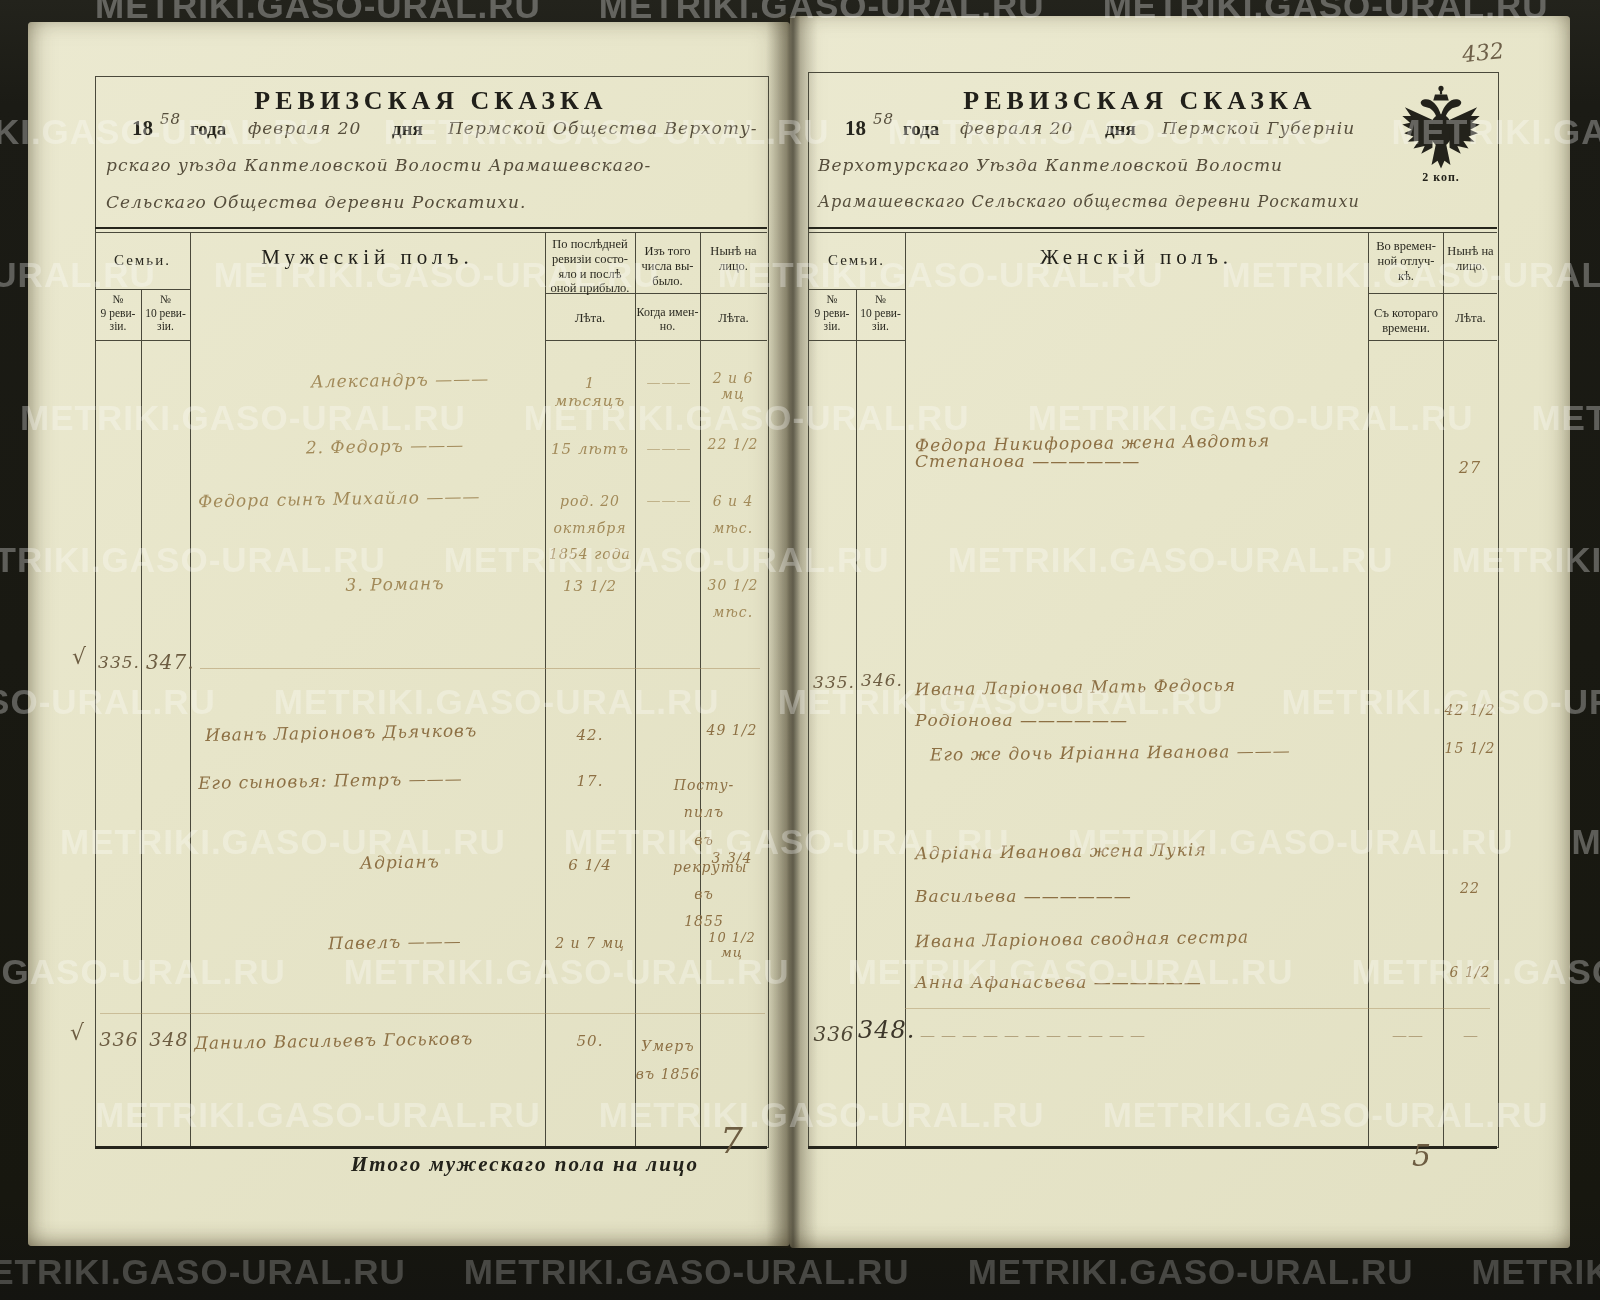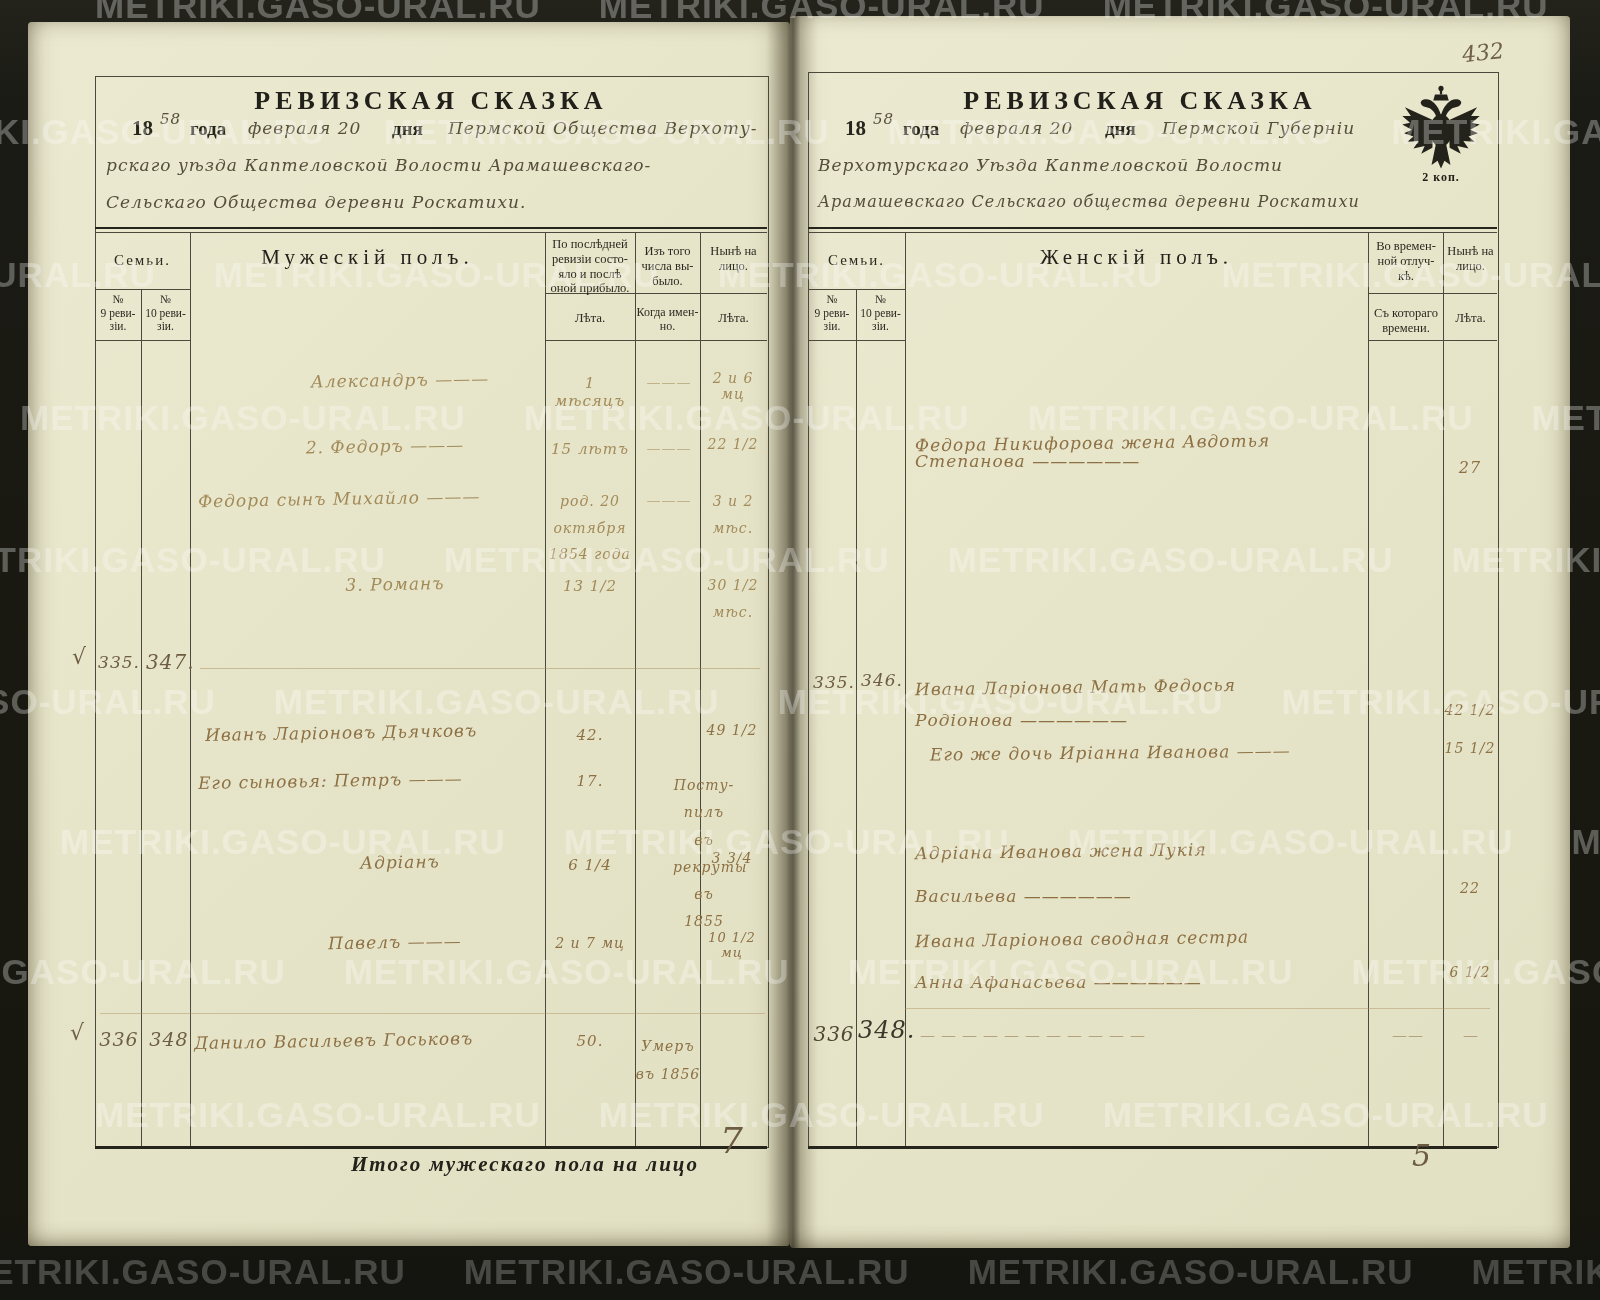--- a/index.html
+++ b/index.html
@@ -101,21 +101,21 @@
   <div class="hw light" style="left:235px;top:436px;width:300px;text-align:center;font-size:17px;transform:rotate(-1deg);">2. Федоръ ———</div>
   <div class="hw light" style="left:548px;top:440px;width:84px;text-align:center;font-size:15px;">15 лѣтъ</div>
   <div class="hw light dashfill" style="left:640px;top:440px;width:58px;text-align:center;font-size:14px;">———</div>
   <div class="hw light" style="left:700px;top:436px;width:66px;text-align:center;font-size:14px;">22 1/2</div>
 
   <div class="hw light" style="left:198px;top:488px;width:360px;font-size:17px;transform:rotate(-1deg);">Федора сынъ Михайло ———</div>
   <div class="hw light pre" style="left:548px;top:488px;width:84px;text-align:center;font-size:14px;line-height:1.9;">род. 20
 октября
 1854 года</div>
   <div class="hw light dashfill" style="left:640px;top:492px;width:58px;text-align:center;font-size:14px;">———</div>
-  <div class="hw light pre" style="left:700px;top:488px;width:66px;text-align:center;font-size:14px;line-height:1.9;">3 и 2
+  <div class="hw light pre" style="left:700px;top:488px;width:66px;text-align:center;font-size:14px;line-height:1.9;">6 и 4
 мѣс.</div>
 
   <div class="hw light" style="left:255px;top:574px;width:280px;text-align:center;font-size:17px;transform:rotate(-1deg);">3. Романъ</div>
   <div class="hw light" style="left:548px;top:577px;width:84px;text-align:center;font-size:15px;">13 1/2</div>
   <div class="hw light pre" style="left:700px;top:572px;width:66px;text-align:center;font-size:14px;line-height:1.9;">30 1/2
 мѣс.</div>
 
   <div class="hw num" style="left:72px;top:644px;font-size:22px;">√</div>
   <div class="hw num" style="left:98px;top:652px;width:42px;text-align:center;font-size:17px;">335.</div>
   <div class="hw num" style="left:146px;top:650px;width:44px;text-align:center;font-size:20px;">347.</div>

